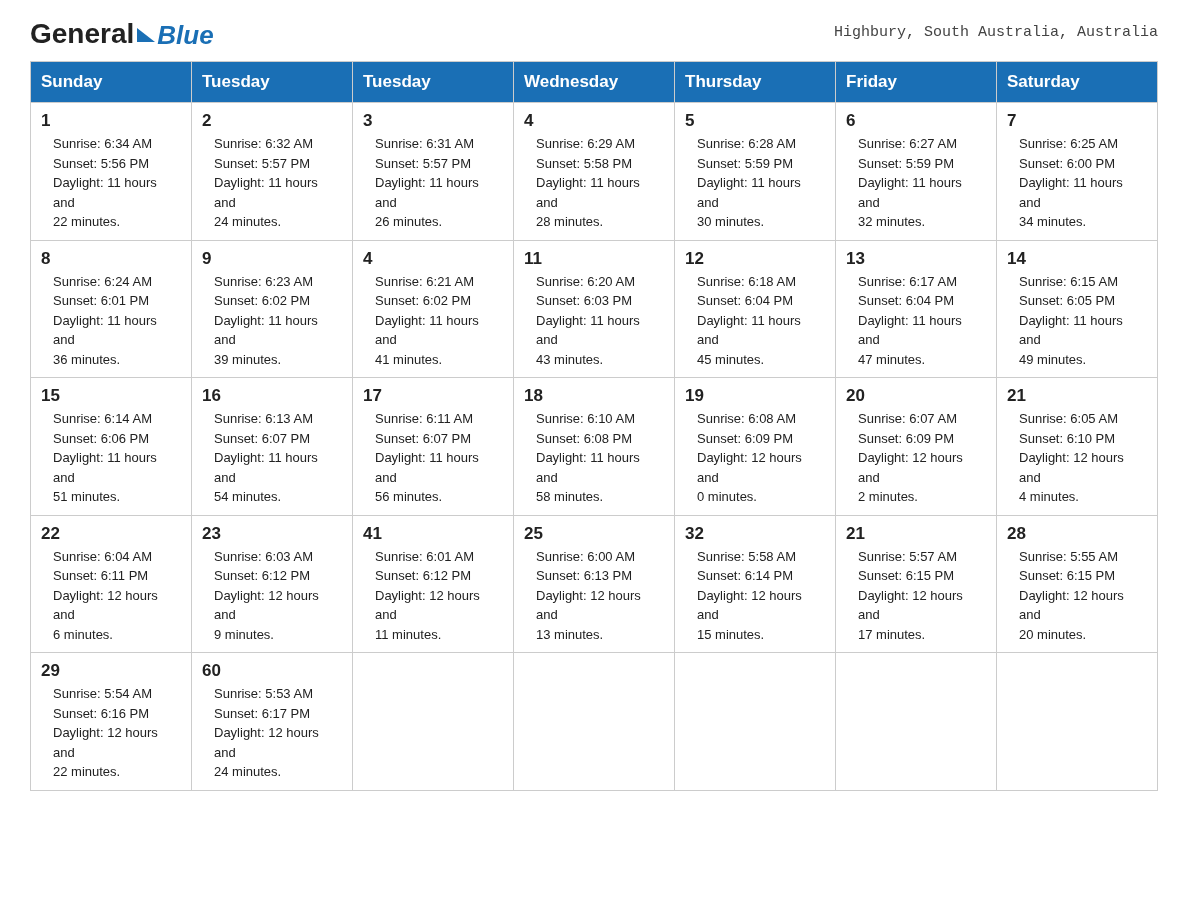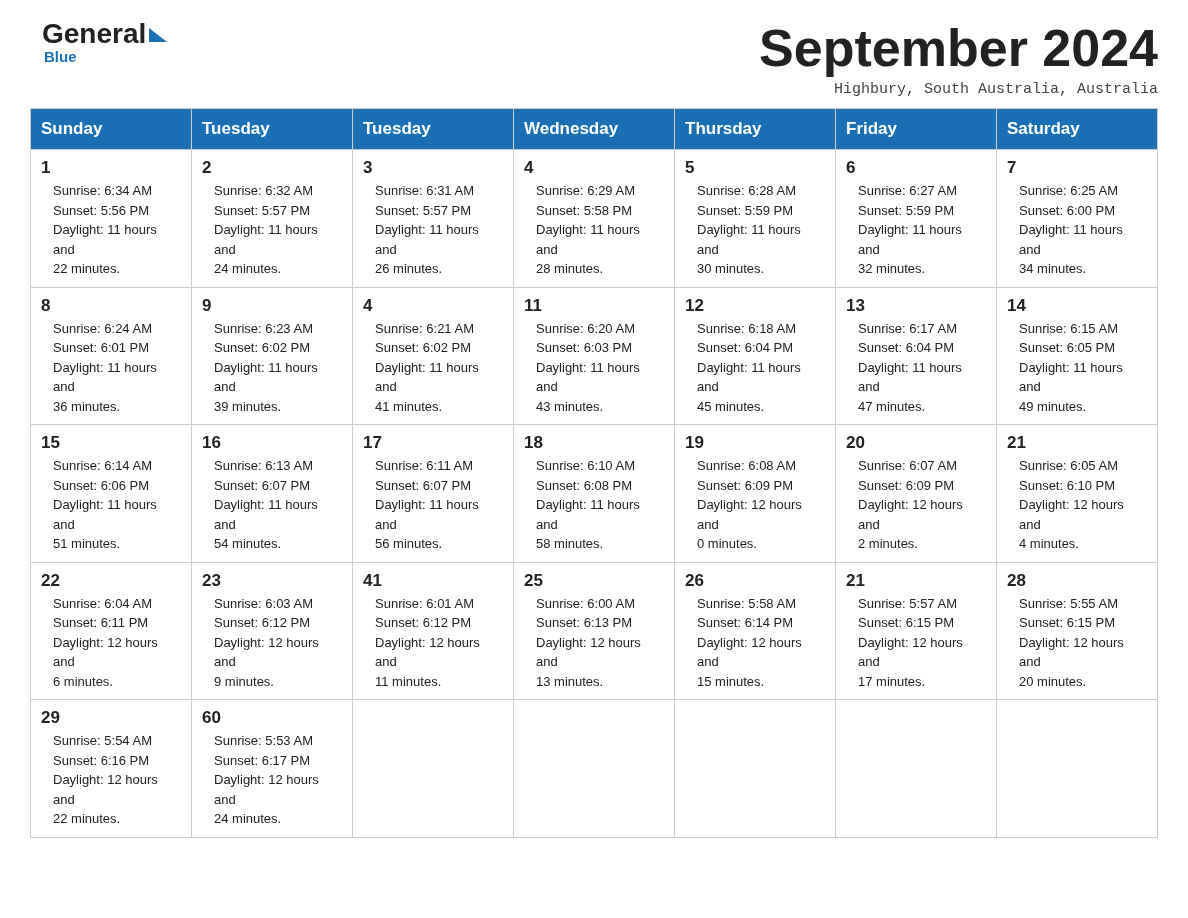--- a/index.html
+++ b/index.html
@@ -10,23 +10,22 @@
       color: #222;
     }
     .header {
       display: flex;
       justify-content: space-between;
       align-items: flex-start;
       margin-bottom: 10px;
     }
     .logo {
       display: flex;
-      flex-direction: column;
+      flex-direction: row;
       align-items: flex-start;
-      margin-left: 12px;
     }
     .logo-text {
       display: flex;
       align-items: center;
       font-size: 28px;
       font-weight: bold;
       color: #222;
       line-height: 1;
     }
     .logo-general { color: #222; }
@@ -35,23 +34,24 @@
       width: 0;
       height: 0;
       border-left: 18px solid #1a6fb5;
       border-top: 14px solid transparent;
       border-bottom: 0px solid transparent;
       margin-left: 3px;
       margin-top: 2px;
     }
     .logo-sub {
       color: #1a6fb5;
-      font-size: 15px;
+      font-size: 26px;
       font-weight: bold;
       margin-left: 2px;
+      font-style: italic;
     }
     .title-block {
       text-align: right;
     }
     .month-title {
       font-size: 52px;
       font-weight: bold;
       color: #222;
       line-height: 1.1;
     }
@@ -109,21 +109,20 @@
 
 <div class="header">
   <div class="logo">
     <div class="logo-text">
       <span class="logo-general">General</span>
       <span class="logo-arrow"></span>
     </div>
     <span class="logo-sub">Blue</span>
   </div>
   <div class="title-block">
-    <div class="month-title">September 2024</div>
     <div class="location">Highbury, South Australia, Australia</div>
   </div>
 </div>
 
 <table class="calendar">
   <thead>
     <tr>
     <th>Sunday</th>
         <th>Tuesday</th>
         <th>Tuesday</th>
@@ -335,21 +334,21 @@
         </td>
         <td>
           <span class="day-number">25</span>
         <div class="day-info">
           Sunrise: 6:00 AM<br>
           Sunset: 6:13 PM<br>
           Daylight: 12 hours and<br>13 minutes.
         </div>
         </td>
         <td>
-          <span class="day-number">26</span>
+          <span class="day-number">32</span>
         <div class="day-info">
           Sunrise: 5:58 AM<br>
           Sunset: 6:14 PM<br>
           Daylight: 12 hours and<br>15 minutes.
         </div>
         </td>
         <td>
           <span class="day-number">21</span>
         <div class="day-info">
           Sunrise: 5:57 AM<br>

